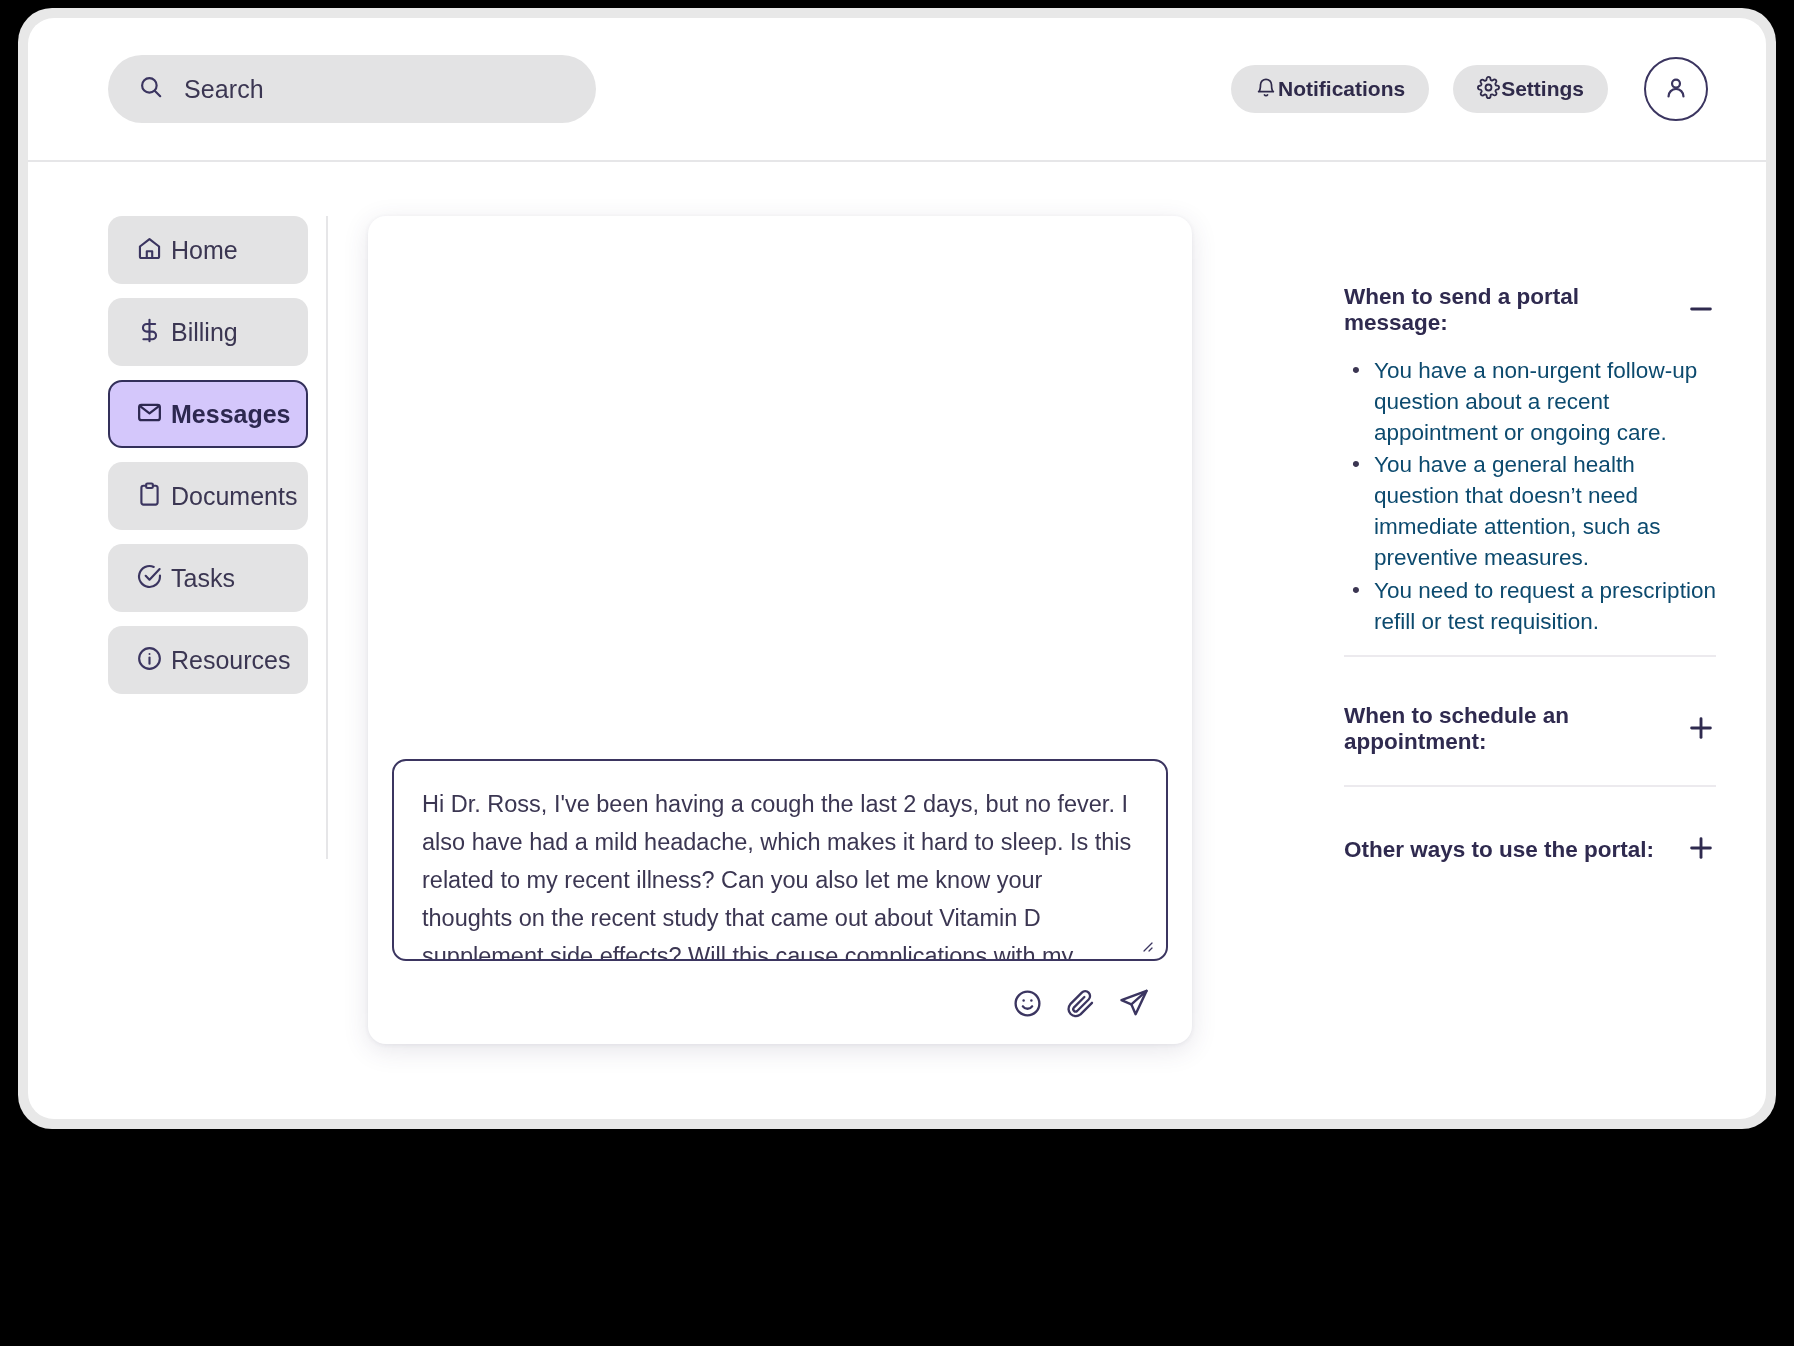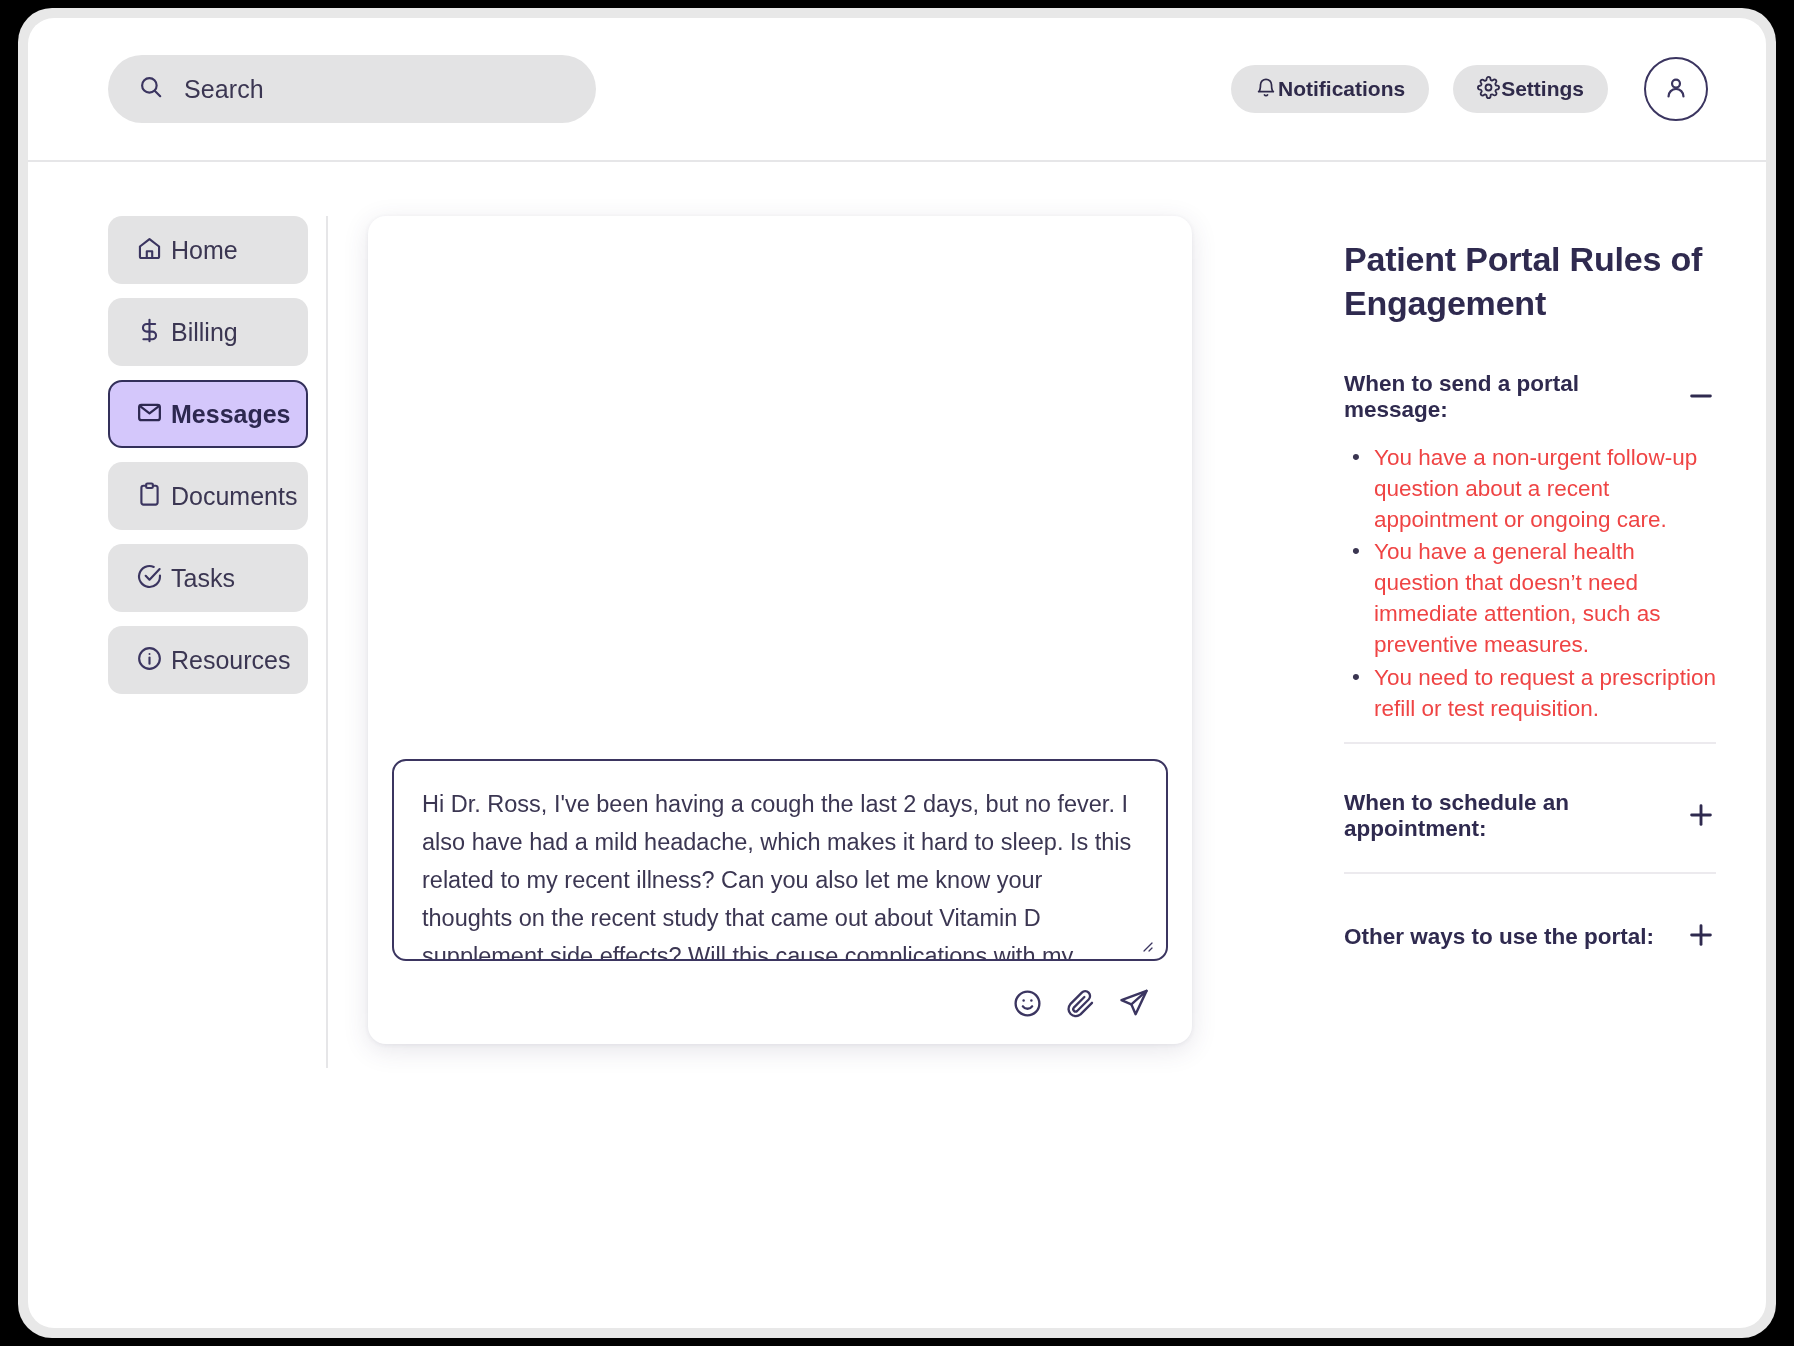--- a/index.html
+++ b/index.html
@@ -12,21 +12,21 @@
     font-family: "Liberation Sans", sans-serif;
     overflow: hidden;
   }
 
   
   .device-frame {
     position: absolute;
     left: 18px;
     top: 8px;
     width: 1758px;
-    height: 1330px;
+    height: 1121px;
     background: #e8e8e8;
     border-radius: 34px;
     padding: 10px;
   }
   .app-window {
     width: 100%;
     height: 100%;
     background: #ffffff;
     border-radius: 26px;
     overflow: hidden;
@@ -255,21 +255,21 @@
   .acc-list {
     list-style: none;
     margin: 16px 0 18px 0;
   }
   .acc-list li {
     position: relative;
     padding-left: 30px;
     margin-bottom: 2px;
     font-size: 22.5px;
     line-height: 1.37;
-    color: #ef4444;
+    color: #0c4a6e;
   }
   .acc-list li::before {
     content: "•";
     position: absolute;
     left: 8px;
     top: -1px;
     color: #3b3652;
   }
   .acc-divider {
     height: 2px;
@@ -444,21 +444,20 @@
               </svg>
             </span>
           </button>
         </div>
 
       </div>
     </div>
 
     <aside class="rules-panel">
 
-      <h1 class="rules-title">Patient Portal Rules of Engagement</h1>
 
       <section class="acc-section first">
         <button class="acc-head">
           <span class="acc-label">When to send a portal message:</span>
           <span class="acc-icon">
             <svg width="30" height="30" viewBox="0 0 24 24" fill="none" stroke="#2f2a4f" stroke-width="2.3" stroke-linecap="round">
               <line x1="4.5" y1="12" x2="19.5" y2="12"></line>
             </svg>
           </span>
         </button>

